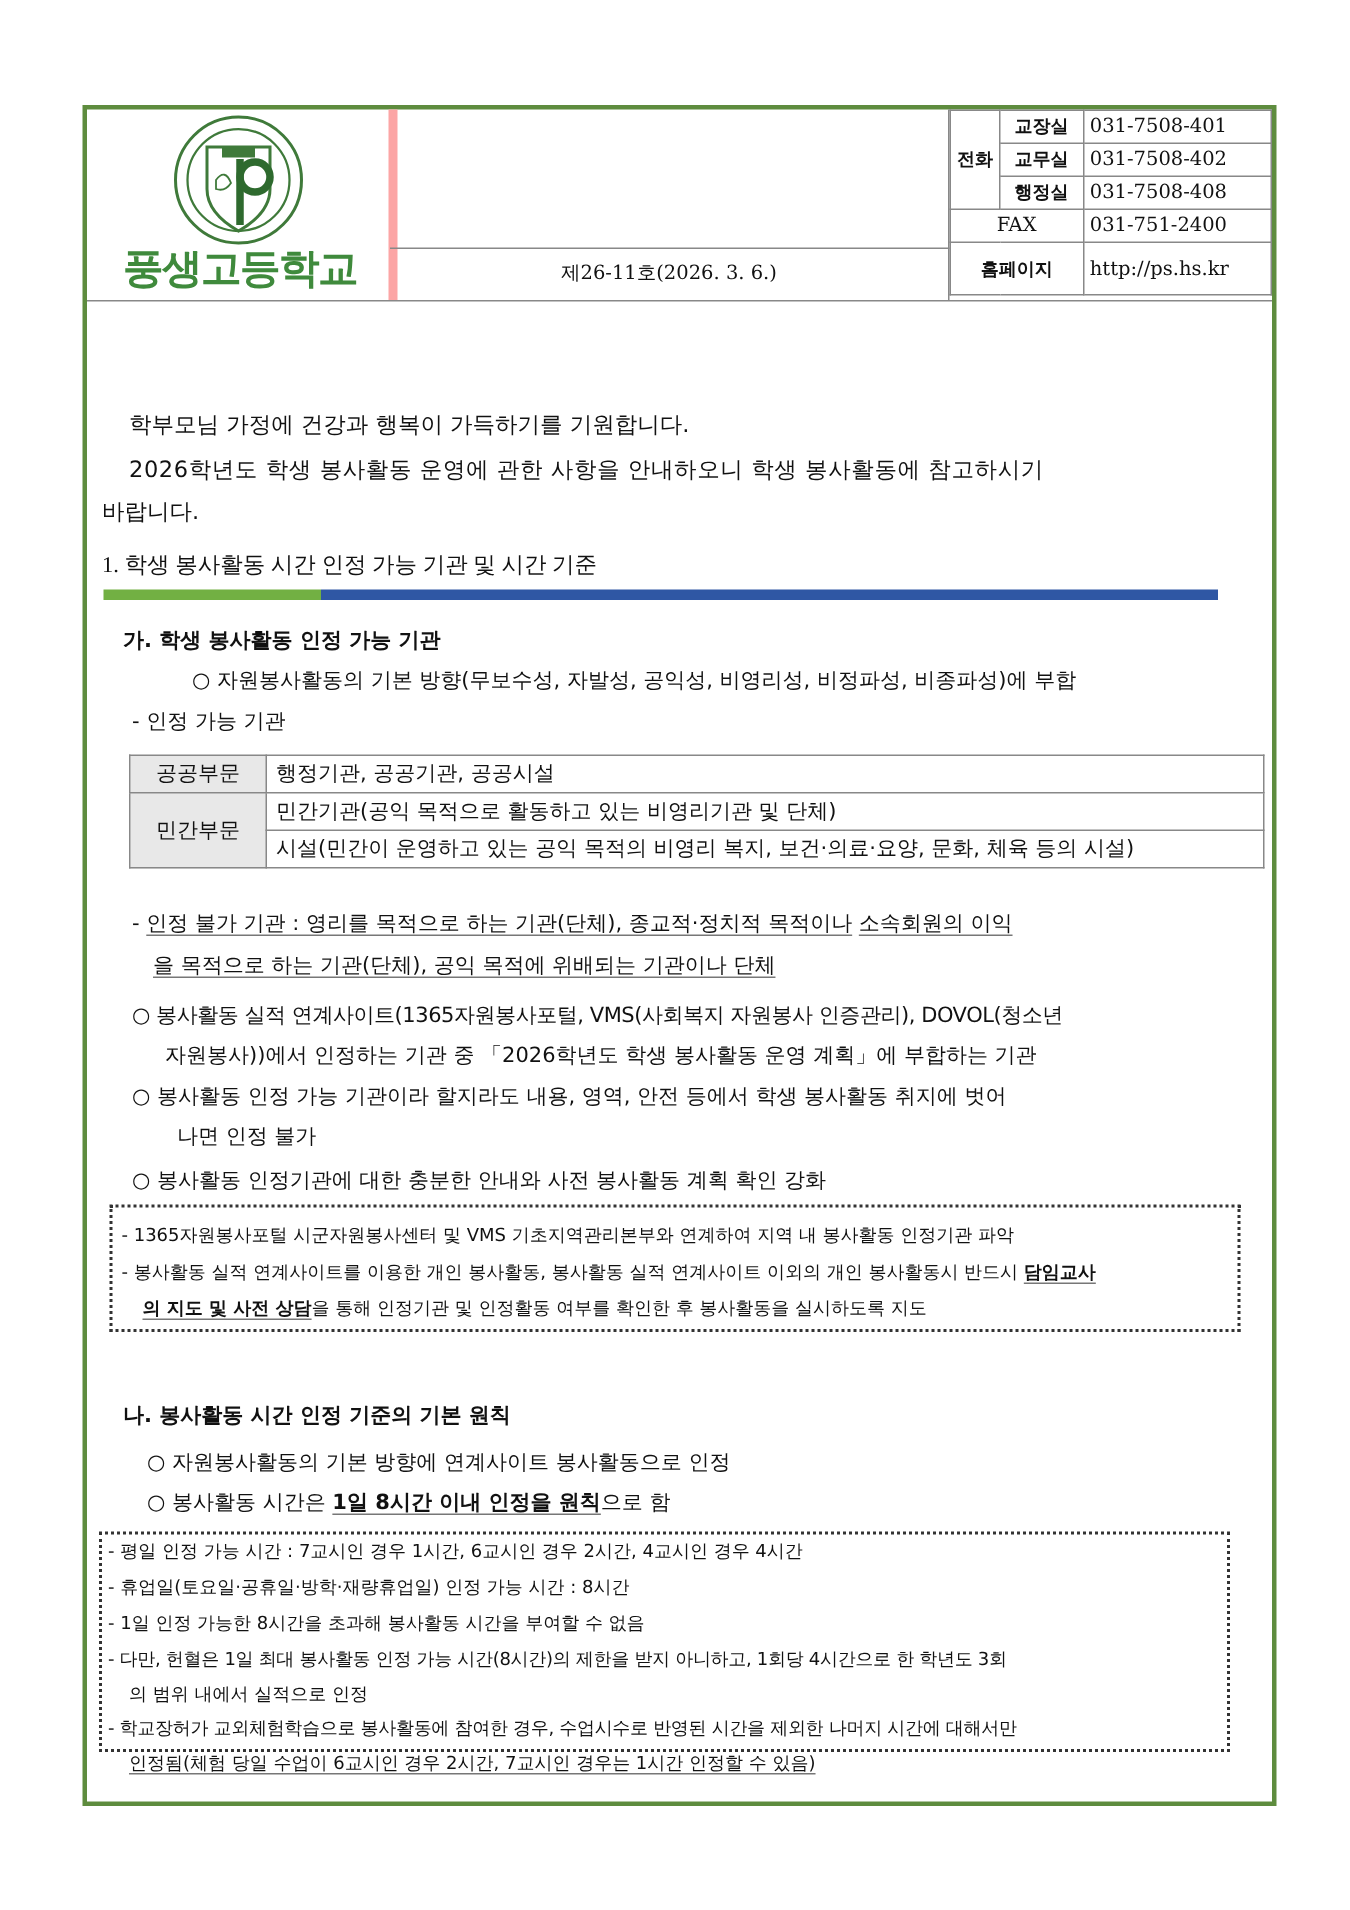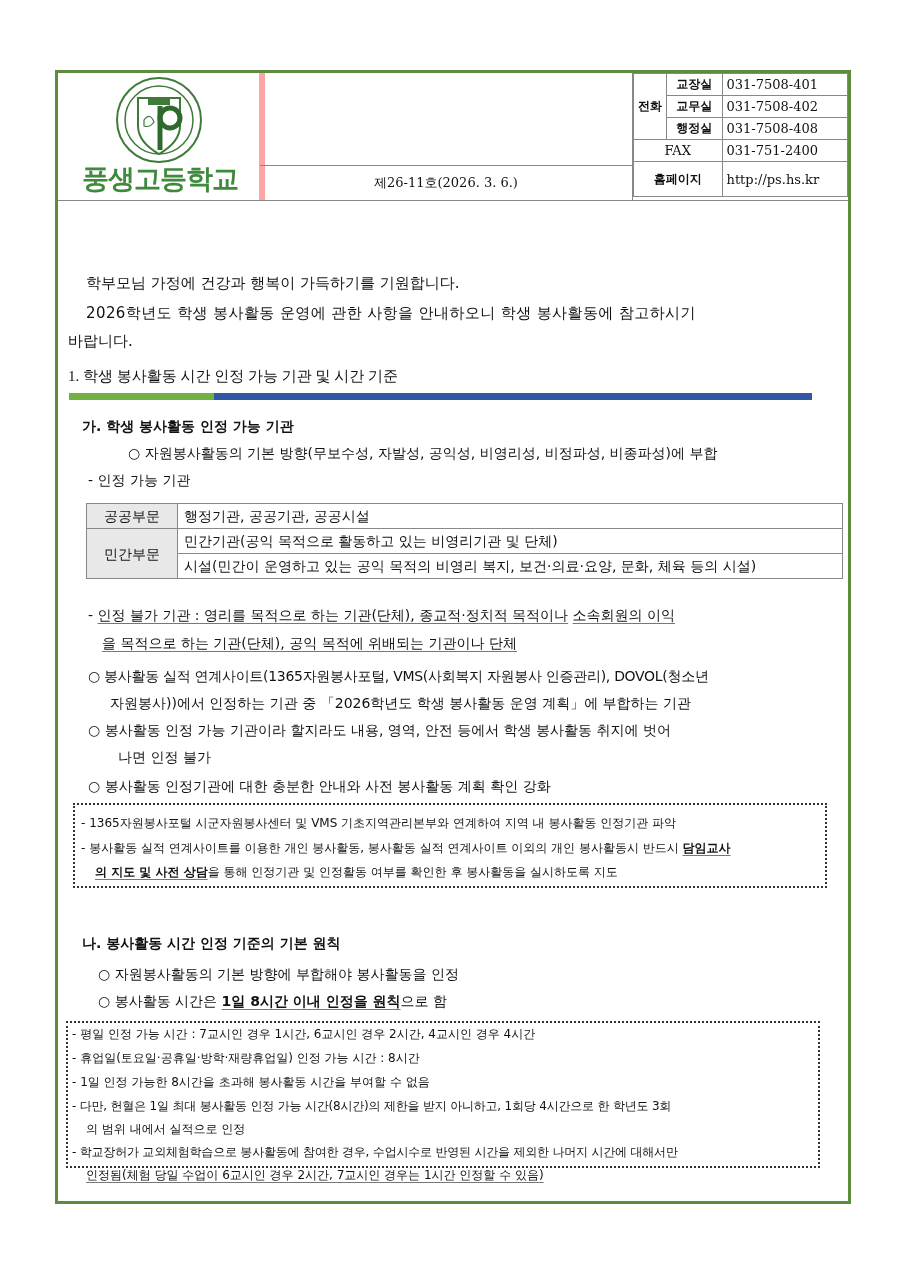--- a/index.html
+++ b/index.html
@@ -121,21 +121,21 @@
   <div class="t" style="left:60px; top:676px;">나면 인정 불가</div>
   <div class="t" style="left:30px; top:705px;">○ 봉사활동 인정기관에 대한 충분한 안내와 사전 봉사활동 계획 확인 강화</div>
 
   <div class="dotbox" style="left:15px; top:730px; width:754px; height:85px;">
     <div class="t sm" style="left:6px; top:10px;">- 1365자원봉사포털 시군자원봉사센터 및 VMS 기초지역관리본부와 연계하여 지역 내 봉사활동 인정기관 파악</div>
     <div class="t sm" style="left:6px; top:35px;"><span>- 봉사활동 실적 연계사이트를 이용한 개인 봉사활동, 봉사활동 실적 연계사이트 이외의 개인 봉사활동시 반드시 </span><span class="b u">담임교사</span></div>
     <div class="t sm" style="left:20px; top:59px;"><span class="b u">의 지도 및 사전 상담</span><span>을 통해 인정기관 및 인정활동 여부를 확인한 후 봉사활동을 실시하도록 지도</span></div>
   </div>
 
   <div class="t b" style="left:24px; top:862px;">나. 봉사활동 시간 인정 기준의 기본 원칙</div>
-  <div class="t" style="left:40px; top:893px;">○ 자원봉사활동의 기본 방향에 부합해야 봉사활동을 인정</div>
+  <div class="t" style="left:40px; top:893px;">○ 자원봉사활동의 기본 방향에 연계사이트 봉사활동으로 인정</div>
   <div class="t" style="left:40px; top:920px;"><span>○ 봉사활동 시간은 </span><span class="b u">1일 8시간 이내 인정을 원칙</span><span>으로 함</span></div>
 
   <div class="dotbox" style="left:8px; top:948px; width:754px; height:147px;">
     <div class="t sm" style="left:4px; top:3px;">- 평일 인정 가능 시간 : 7교시인 경우 1시간, 6교시인 경우 2시간, 4교시인 경우 4시간</div>
     <div class="t sm" style="left:4px; top:27px;">- 휴업일(토요일·공휴일·방학·재량휴업일) 인정 가능 시간 : 8시간</div>
     <div class="t sm" style="left:4px; top:51px;">- 1일 인정 가능한 8시간을 초과해 봉사활동 시간을 부여할 수 없음</div>
     <div class="t sm" style="left:4px; top:75px; letter-spacing:-0.2px;">- 다만, 헌혈은 1일 최대 봉사활동 인정 가능 시간(8시간)의 제한을 받지 아니하고, 1회당 4시간으로 한 학년도 3회</div>
     <div class="t sm" style="left:18px; top:98px;">의 범위 내에서 실적으로 인정</div>
     <div class="t sm" style="left:4px; top:121px; letter-spacing:-0.2px;">- 학교장허가 교외체험학습으로 봉사활동에 참여한 경우, 수업시수로 반영된 시간을 제외한 나머지 시간에 대해서만</div>
     <div class="t sm u" style="left:18px; top:144px;">인정됨(체험 당일 수업이 6교시인 경우 2시간, 7교시인 경우는 1시간 인정할 수 있음)</div>

